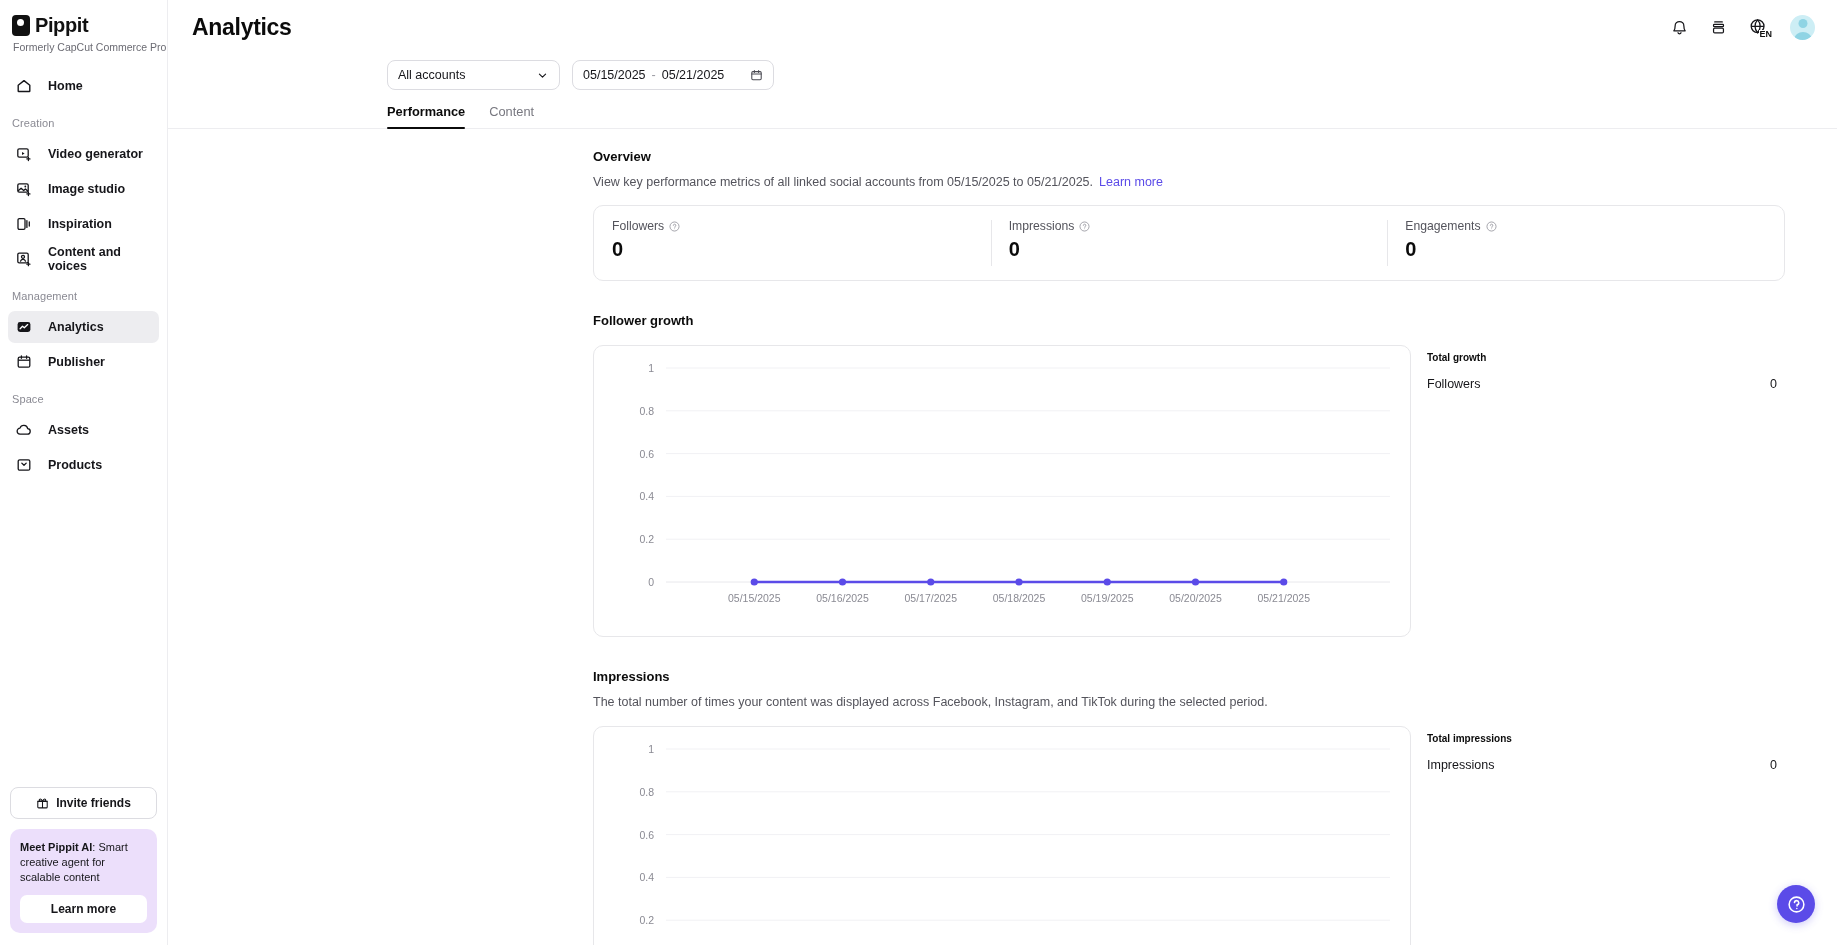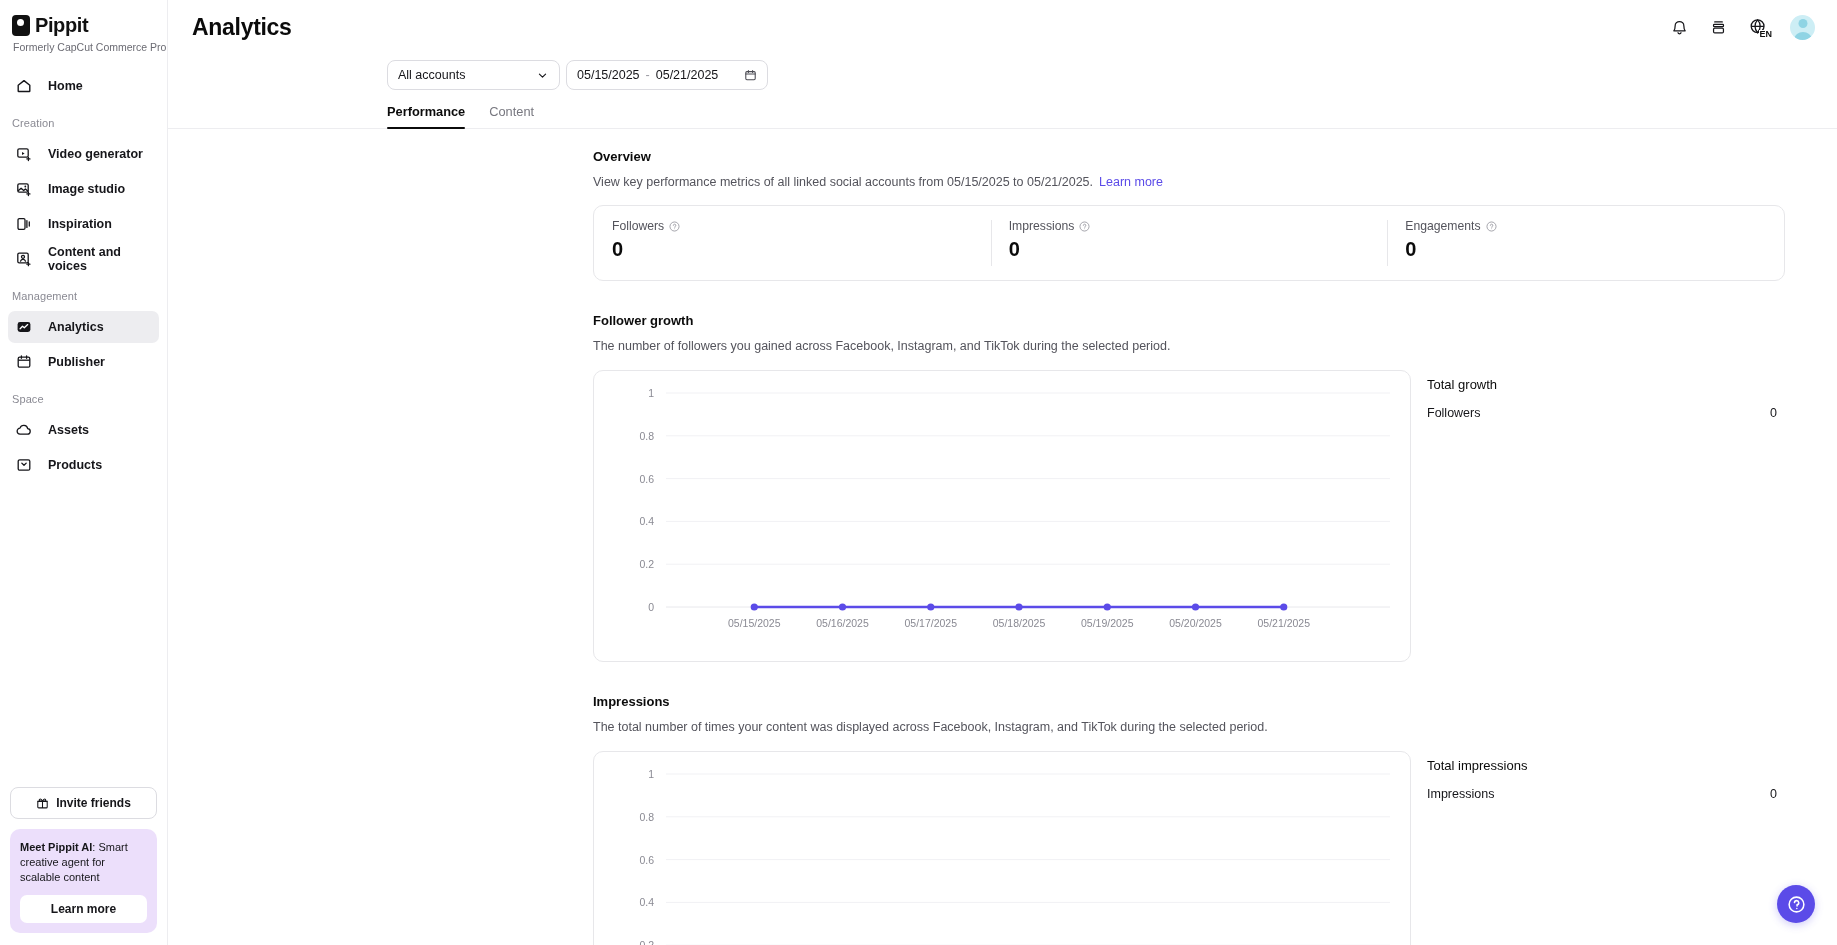--- a/index.html
+++ b/index.html
@@ -89,21 +89,21 @@
   .avatar::before {
     content: ""; position: absolute; top: 4px; left: 50%; transform: translateX(-50%);
     width: 9px; height: 9px; border-radius: 50%; background: #8fd4e4;
   }
   .avatar::after {
     content: ""; position: absolute; bottom: -5px; left: 50%; transform: translateX(-50%);
     width: 17px; height: 13px; border-radius: 50% 50% 0 0; background: #8fd4e4;
   }
 
   
-  .filters { display: flex; align-items: center; gap: 6px; padding: 6px 0 0 219px; }
+  .filters { display: flex; align-items: center; gap: 12px; padding: 6px 0 0 219px; }
   .select {
     width: 173px; height: 30px; border: 1px solid #dcdce1; border-radius: 8px;
     display: flex; align-items: center; padding: 0 10px;
     font-size: 12.5px; color: #16161a; cursor: pointer; background: #fff;
   }
   .select .chev { margin-left: auto; }
   .daterange {
     width: 202px; height: 30px; border: 1px solid #dcdce1; border-radius: 8px;
     display: flex; align-items: center; padding: 0 10px;
     font-size: 12.5px; color: #16161a; cursor: pointer; background: #fff; gap: 6px;
@@ -152,21 +152,21 @@
 
   .block { margin-top: 32px; }
   .chart-row { display: flex; align-items: flex-start; margin-top: 17px; }
   .chart-card {
     width: 818px; height: 292px;
     border: 1px solid #e7e7ea; border-radius: 10px;
     position: relative; background: #fff; flex: none;
   }
   .chart-svg { display: block; }
   .totals { width: 350px; margin-left: 16px; padding-top: 7px; }
-  .totals-title { font-size: 13px; font-weight: 400; }
+  .totals-title { font-size: 10px; font-weight: 700; }
   .totals-row {
     display: flex; align-items: center; justify-content: space-between;
     margin-top: 14px; font-size: 12.5px; color: #16161a;
   }
   .totals-val { font-weight: 400; }
 
   
   .fab {
     position: absolute; right: 22px; bottom: 22px;
     width: 38px; height: 38px; border-radius: 50%;
@@ -379,21 +379,20 @@
                 <circle cx="8.2" cy="11.3" r="0.6" fill="#9a9aa2" stroke="none"></circle>
               </svg>
             </div>
             <div class="metric-value">0</div>
           </div>
         </div>
       </div>
 
       <div class="block">
         <div class="sec-title">Follower growth</div>
-        <div class="sec-desc">The number of followers you gained across Facebook, Instagram, and TikTok during the selected period.</div>
 
         <div class="chart-row">
           <div class="chart-card">
             <svg class="chart-svg" id="chart0" width="818" height="292" viewBox="0 0 818 292">
                 <line x1="72" y1="236" x2="796" y2="236" stroke="#e8e8ec" stroke-width="1"></line>
                 <text x="60" y="240" text-anchor="end" font-size="10.5" fill="#8a8a93" font-family="&quot;Liberation Sans&quot;, sans-serif">0</text>
                 <line x1="72" y1="193.2" x2="796" y2="193.2" stroke="#f1f1f4" stroke-width="1"></line>
                 <text x="60" y="197.2" text-anchor="end" font-size="10.5" fill="#8a8a93" font-family="&quot;Liberation Sans&quot;, sans-serif">0.2</text>
                 <line x1="72" y1="150.39999999999998" x2="796" y2="150.39999999999998" stroke="#f1f1f4" stroke-width="1"></line>
                 <text x="60" y="154.39999999999998" text-anchor="end" font-size="10.5" fill="#8a8a93" font-family="&quot;Liberation Sans&quot;, sans-serif">0.4</text>

